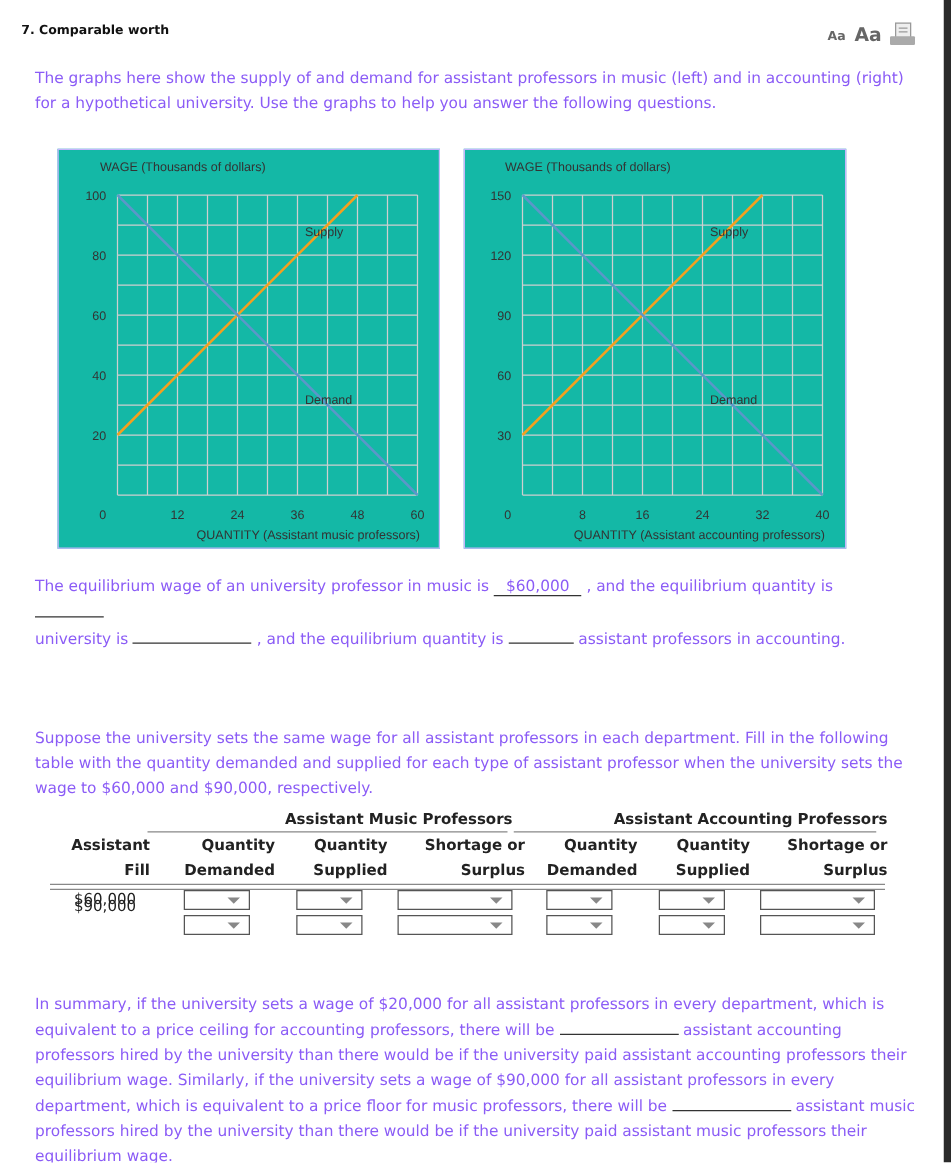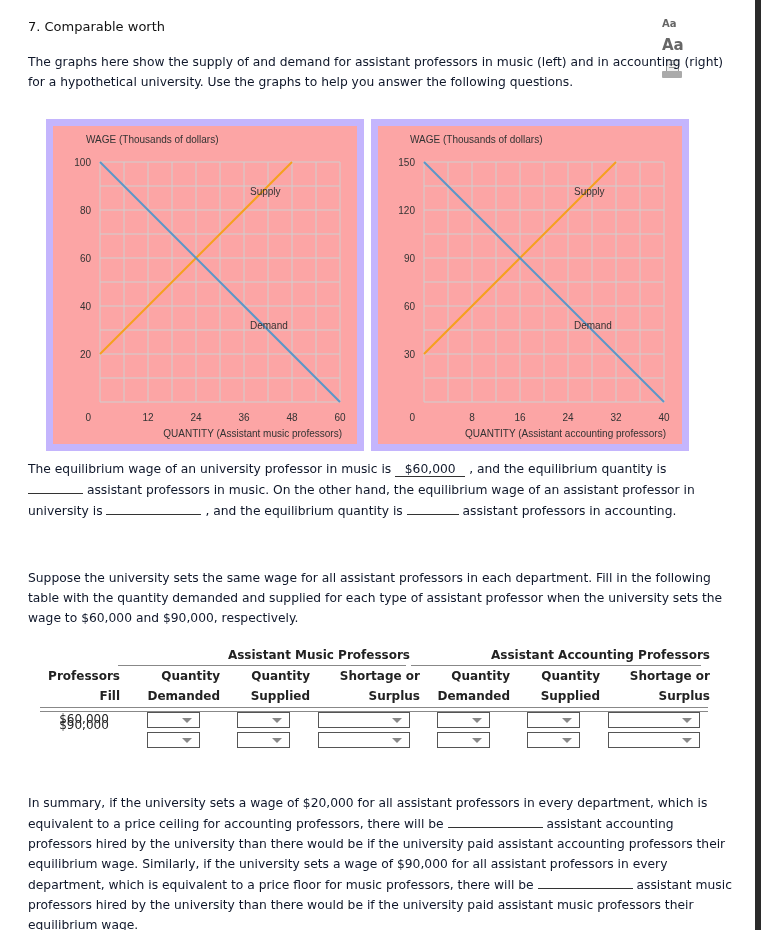--- a/index.html
+++ b/index.html
@@ -1,28 +1,28 @@
 <!DOCTYPE html>
 <html><head>
 <meta charset="utf-8">
 <style>
   html, body { margin:0; padding:0; background:#ffffff; }
   body { width:761px; height:930px; position:relative; overflow:hidden;
          font-family:"DejaVu Sans", "Liberation Sans", sans-serif; color:#222; }
   .frame-right { position:absolute; right:0; top:0; width:6px; height:930px; background:#2b2b2b; }
-  .title { position:absolute; left:28px; top:19px; font-size:13px; font-weight:normal; color:#111; }
-  .tools { position:absolute; left:662px; top:18px; display:flex; gap:7px;flex-direction:column; }
+  .title { position:absolute; left:17px; top:19px; font-size:10px; font-weight:bold; color:#111; }
+  .tools { position:absolute; left:662px; top:18px; display:flex; align-items:flex-end; gap:7px; }
   .aa-small { font-size:10px; font-weight:bold; color:#666; line-height:12px; }
   .aa-large { font-size:15px; font-weight:bold; color:#666; line-height:16px; }
   .print-icon { width:20px; height:18px; position:relative; }
   .print-icon .paper { position:absolute; left:4px; top:0; width:11px; height:11px; border:1px solid #999; background:#eee; }
   .print-icon .paper i { position:absolute; left:2px; right:2px; height:1px; background:#999; }
   .print-icon .base { position:absolute; left:0; top:11px; width:20px; height:7px; background:#aaa; border-radius:1px; }
-  .para { position:absolute; left:28px; width:710px; font-size:12.3px; line-height:20px; color:#0f172a; }
-  .chart-box { position:absolute; border:7px solid #c4b5fd; background:#fca5a5;text-decoration:underline; }
+  .para { position:absolute; left:28px; width:710px; font-size:12.3px; line-height:20px; color:#8b5cf6; }
+  .chart-box { position:absolute; border:1px solid #c4b5fd; background:#14b8a6;text-decoration:underline; }
   .chart-box svg { position:absolute; left:0; top:0; }
   .axis-text { font-family:"Liberation Sans", sans-serif; font-size:10px; fill:#333; }
   .blank { display:inline-block; border-bottom:1px solid #333; vertical-align:baseline; text-align:center; height:14px; line-height:14px; }
   .table { position:absolute; left:40px; top:645px; width:670px; font-size:12px; }
   .th { position:absolute; font-weight:bold; text-align:right; color:#222; line-height:20px; }
   .hline { position:absolute; height:1px; background:#888; }
   .dline { position:absolute; height:3px; border-top:1px solid #888; border-bottom:1px solid #888; }
   .rowlabel { position:absolute; width:80px; text-align:center; font-size:12px; line-height:20px; color:#222; }
   .dd { position:absolute; height:16px; border:1px solid #555; background:#fff; box-sizing:border-box; cursor:pointer; }
   .dd .arrow { position:absolute; right:7px; top:5px; width:0; height:0; border-left:5px solid transparent; border-right:5px solid transparent; border-top:5px solid #888; }
@@ -133,37 +133,37 @@
       <line x1="46" y1="36" x2="286" y2="276" stroke="#5b97c9" stroke-width="2"></line>
       <text x="196" y="203.2" class="axis-text">Demand</text>
     </svg>
 </div>
 
 <div class="para" style="top:459px;">
   <span>The equilibrium wage of an university professor in music is</span>
   <span class="blank" style="width:70px;">$60,000</span>
   <span>, and the equilibrium quantity is</span><br>
   <span class="blank" style="width:55px;"></span>
-  <span>assistant professors in music. On the other hand, the equilibrium wage of an assistant professor in</span><br>
+  <br>
   <span>university is</span>
   <span class="blank" style="width:95px;"></span>
   <span>, and the equilibrium quantity is</span>
   <span class="blank" style="width:52px;"></span>
   <span>assistant professors in accounting.</span>
 </div>
 
-<div class="para" style="top:568px;">Suppose the university sets the same wage for all assistant professors in each department. Fill in the following table with the quantity demanded and supplied for each type of assistant professor when the university sets the wage to $60,000 and $90,000, respectively.</div>
+<div class="para" style="top:580px;">Suppose the university sets the same wage for all assistant professors in each department. Fill in the following table with the quantity demanded and supplied for each type of assistant professor when the university sets the wage to $60,000 and $90,000, respectively.</div>
 
 <div class="table">
   <div class="th" style="left:80px; width:290px; top:0;">Assistant Music Professors</div>
   <div class="th" style="left:380px; width:290px; top:0;">Assistant Accounting Professors</div>
   <div class="hline" style="left:78px; width:288px; top:20px;"></div>
   <div class="hline" style="left:371px; width:290px; top:20px;"></div>
 
-  <div class="th" style="left:0; width:80px; top:21px;"><span>Professors</span><br><span>Fill</span></div>
+  <div class="th" style="left:0; width:80px; top:21px;"><span>Assistant</span><br><span>Fill</span></div>
   <div class="th" style="left:90px; width:90px; top:21px;"><span>Quantity</span><br><span>Demanded</span></div>
   <div class="th" style="left:180px; width:90px; top:21px;"><span>Quantity</span><br><span>Supplied</span></div>
   <div class="th" style="left:270px; width:110px; top:21px;"><span>Shortage or</span><br><span>Surplus</span></div>
   <div class="th" style="left:380px; width:90px; top:21px;"><span>Quantity</span><br><span>Demanded</span></div>
   <div class="th" style="left:470px; width:90px; top:21px;"><span>Quantity</span><br><span>Supplied</span></div>
   <div class="th" style="left:560px; width:110px; top:21px;"><span>Shortage or</span><br><span>Surplus</span></div>
 
   <div class="dline" style="left:0; width:668px; top:62px;"></div>
 
   <div class="rowlabel" style="left:4px; top:64px;">$60,000</div>

